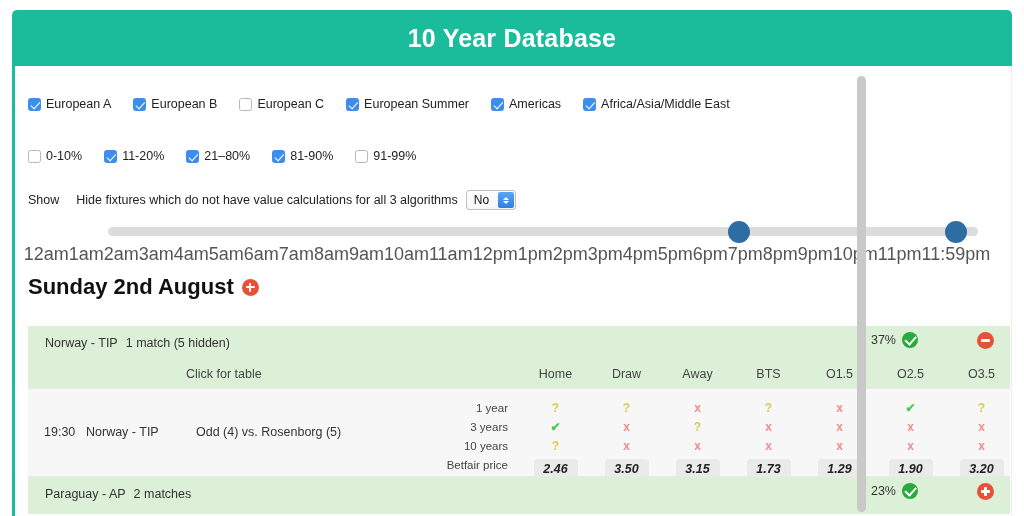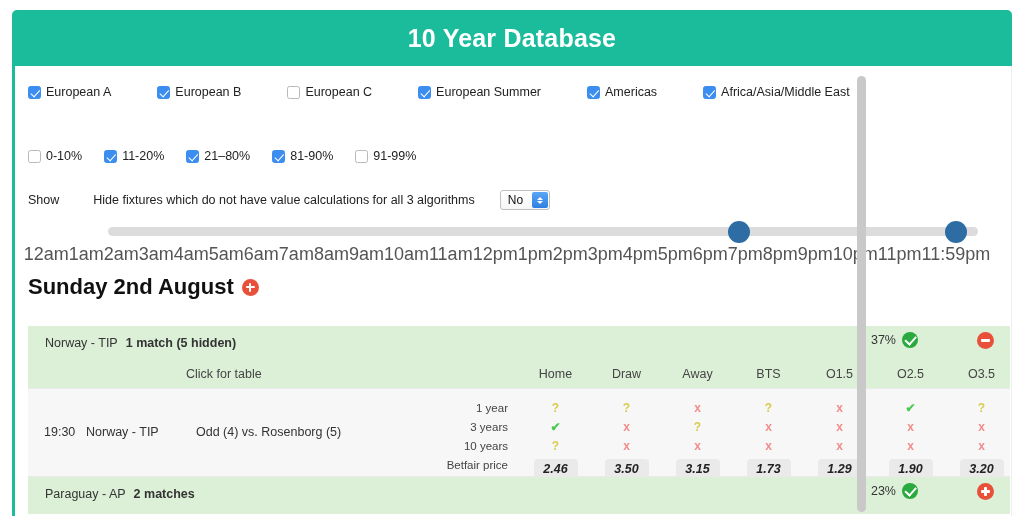--- a/index.html
+++ b/index.html
@@ -41,21 +41,21 @@
     border-left: 3px solid #1abc9c;
     border-right: 1px solid #eeeeee;
   }
   .cbrow {
     position: absolute;
     left: 13px;
     display: flex;
     align-items: center;
     white-space: nowrap;
   }
-  .cbrow.row1 { top: 19px; gap: 24px; }
+  .cbrow.row1 { top: 31px; }
   .cbrow.row2 { top: 83px; }
   .cbitem {
     display: flex;
     align-items: center;
     margin-right: 22px;
     font-size: 12.5px;
     color: #222;
   }
   .cbitem .lbl { margin-left: 5px; }
   .cb {
@@ -82,21 +82,20 @@
   }
   
   .showrow {
     position: absolute;
     left: 13px; top: 124px;
     display: flex;
     align-items: center;
     font-size: 12.5px;
     color: #222;
     white-space: nowrap;
-    gap: 17px;
   }
   .showrow .lead { margin-right: 8px; }
   .mac-select {
     position: relative;
     height: 20px;
     border: 1px solid #c0c0c0;
     border-radius: 3px;
     background: linear-gradient(#ffffff, #f6f6f6);
     display: inline-flex;
     align-items: center;
@@ -218,21 +217,21 @@
   .grp-top {
     position: relative;
     height: 33px;
     display: flex;
     align-items: center;
     padding-left: 17px;
     font-size: 12.5px;
     color: #333;
   }
   .grp-name { margin-right: 8px; }
-  .grp-count { font-weight: bold; }
+  .grp-count { font-weight: normal; }
   .pct-box {
     position: absolute;
     right: 92px; top: 6px;
     display: flex;
     align-items: center;
     font-size: 12.5px;
     color: #333;
   }
   .grp-toggle {
     position: absolute;

